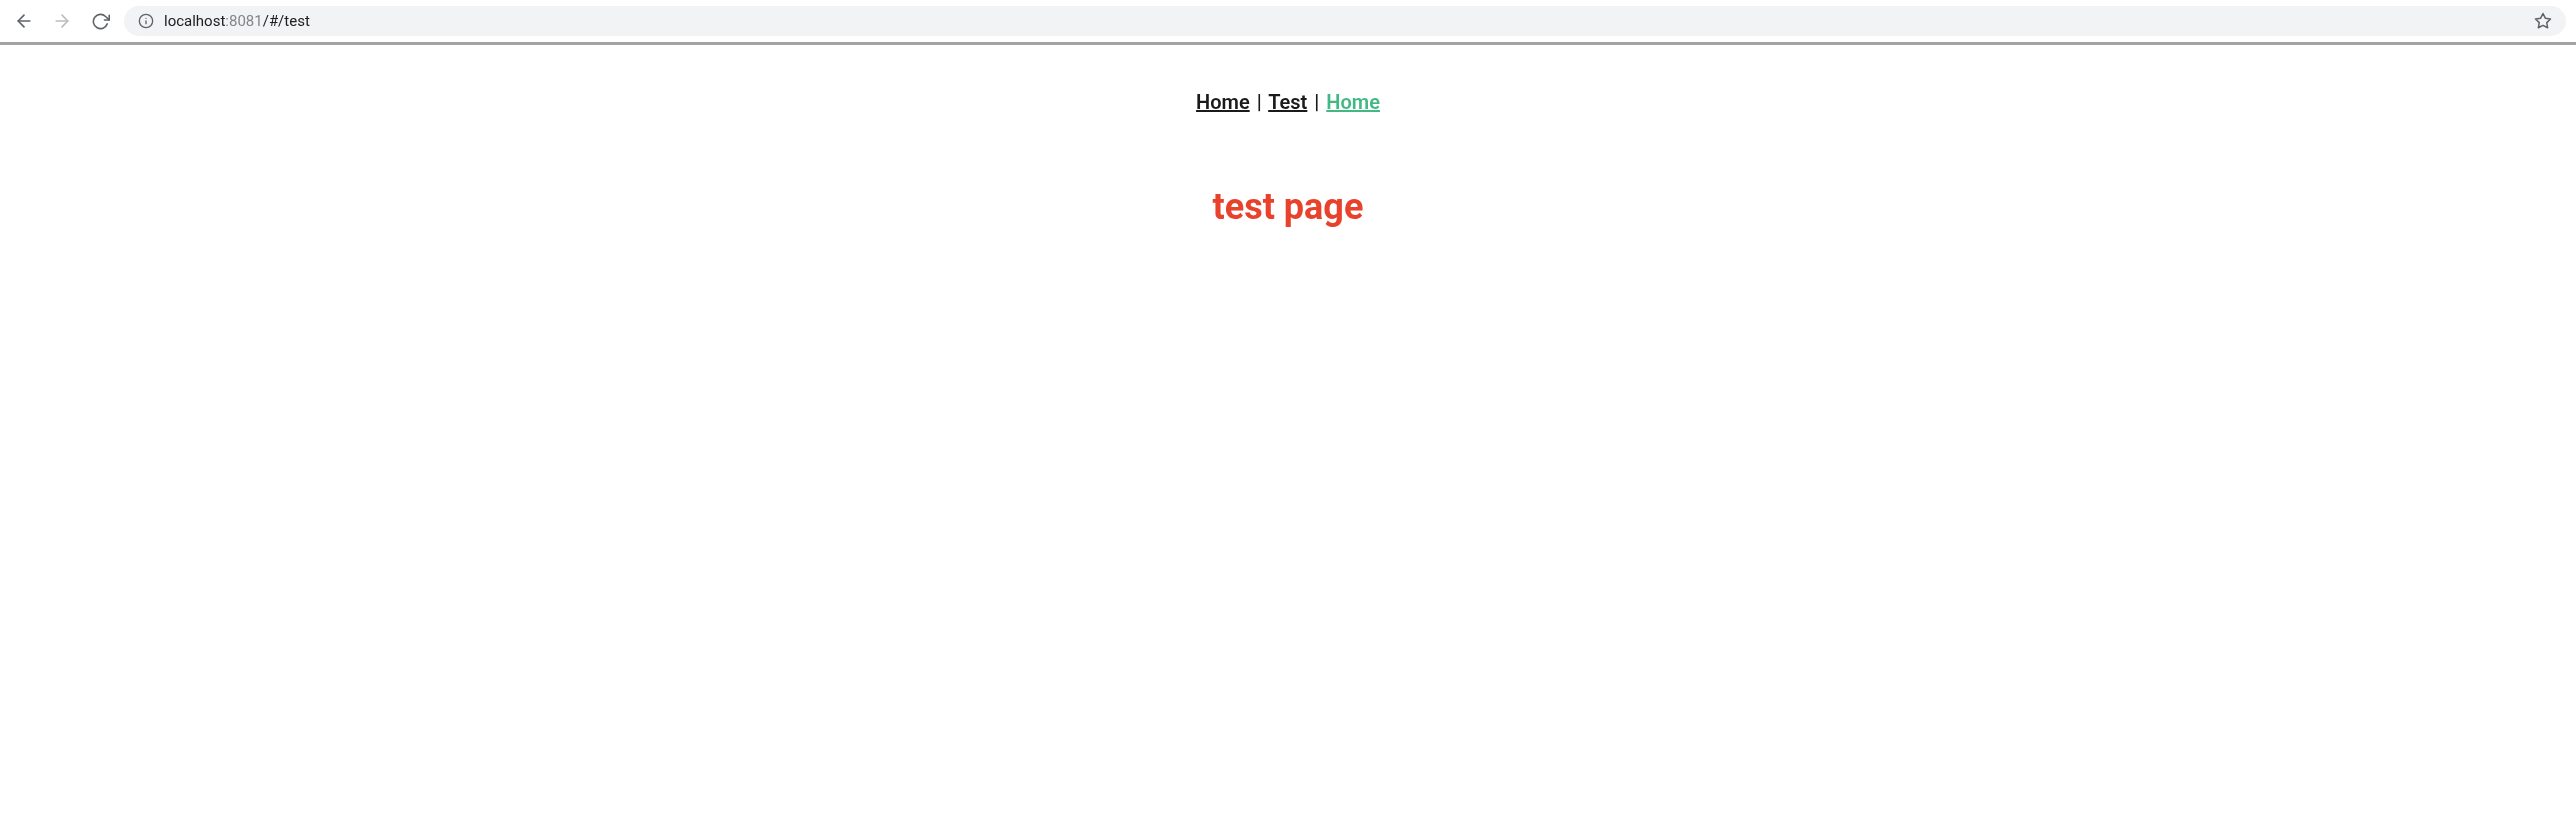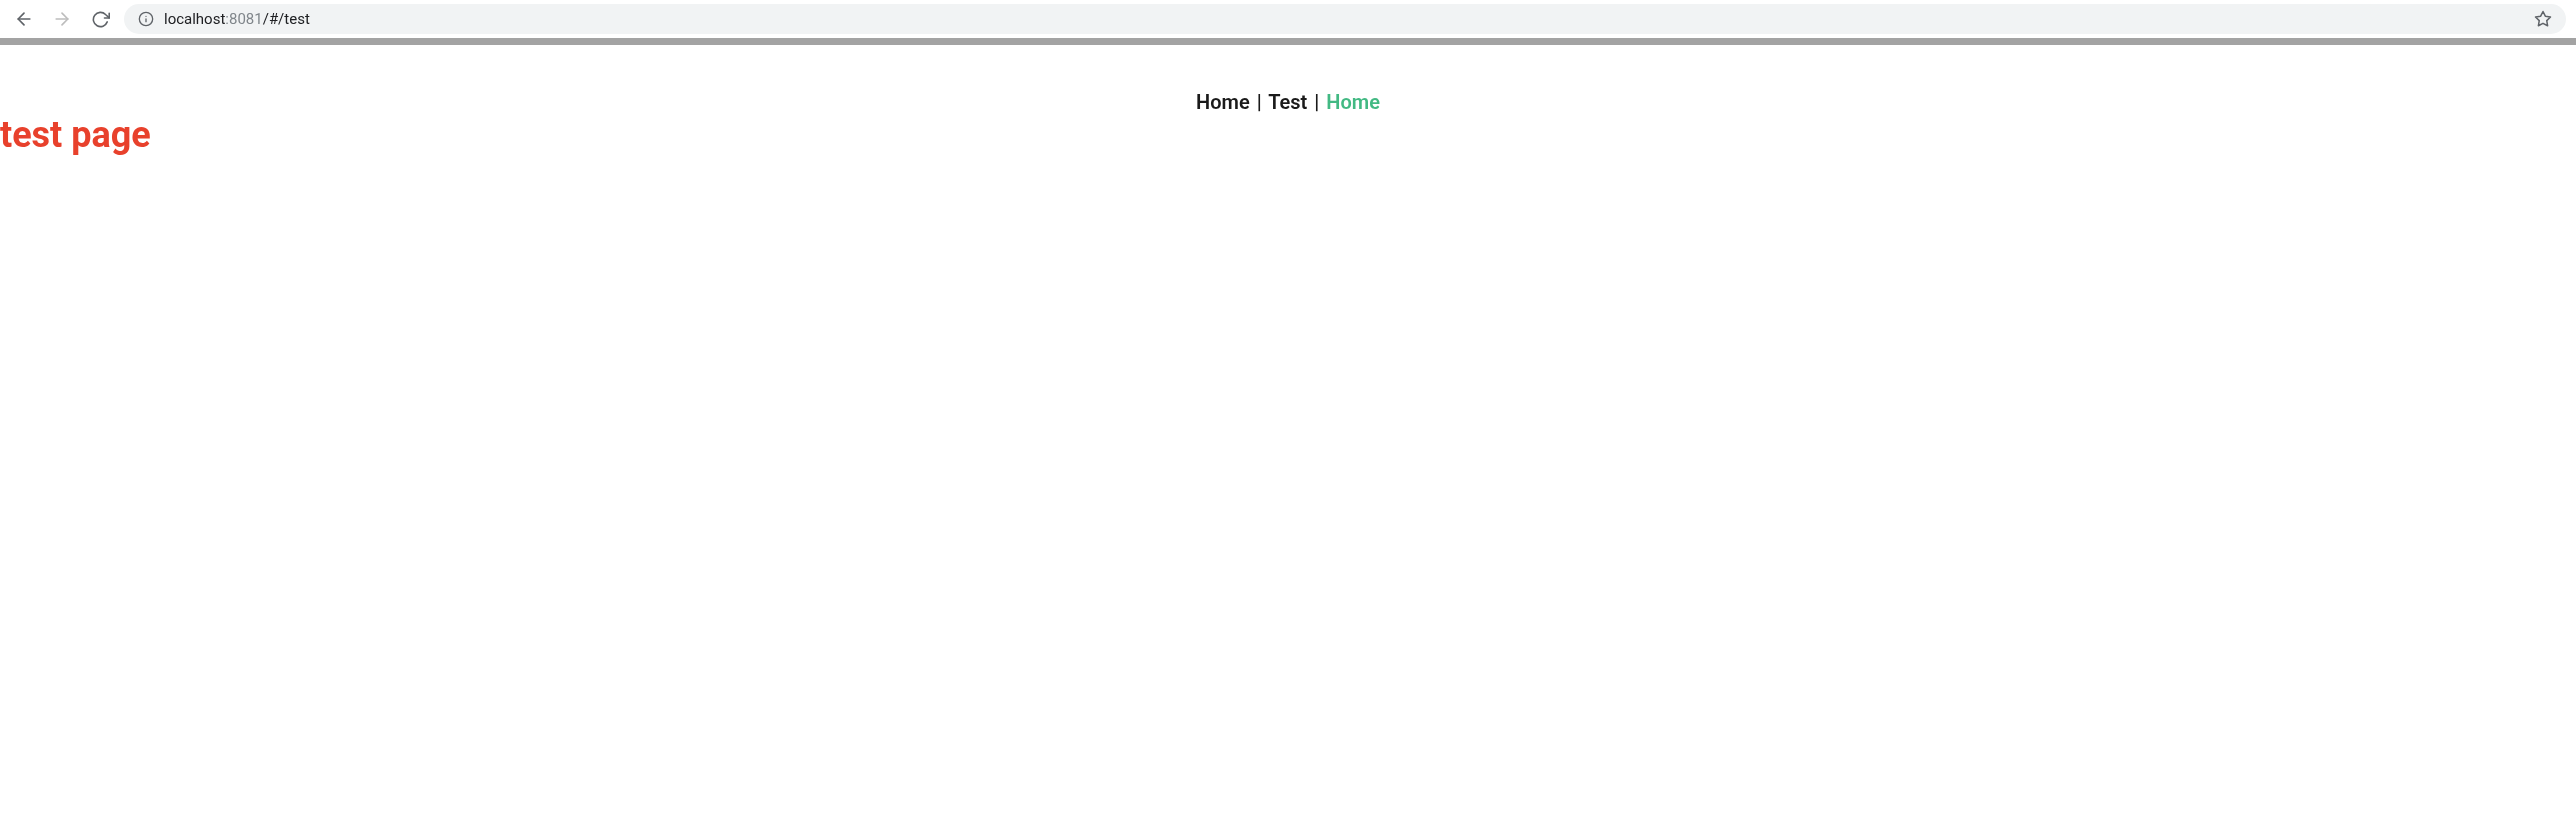--- a/index.html
+++ b/index.html
@@ -11,21 +11,21 @@
       font-family: -apple-system, BlinkMacSystemFont, "Segoe UI", Roboto, "Helvetica Neue", Arial, sans-serif;
       background: #ffffff;
     }
     
     .browser-toolbar {
       display: flex;
       align-items: center;
       height: 45px;
       padding: 0 10px;
       background: #ffffff;
-      border-bottom: 7px solid #a3a3a3;
+      border-bottom: 3px solid #a3a3a3;
       gap: 10px;
     }
     .nav-icon {
       display: flex;
       align-items: center;
       justify-content: center;
       width: 28px;
       height: 28px;
       border-radius: 50%;
       cursor: pointer;
@@ -73,34 +73,36 @@
       background: #ffffff;
     }
     .nav-links {
       text-align: center;
       font-size: 20px;
       font-weight: 600;
       color: #1a1a1a;
     }
     .nav-links a {
       color: #1a1a1a;
+      text-decoration: underline;
       cursor: pointer;
     }
     .nav-links a.active {
       color: #42b983;
     }
     .nav-sep {
       color: #1a1a1a;
       margin: 0 2px;
     }
     .page-heading {
-      text-align: left;
+      text-align: center;
       font-size: 36px;
       font-weight: 700;
       color: #e8412c;
+      margin-top: 72px;
     }
   </style>
 </head>
 <body>
 
 <div class="browser-toolbar">
   <div class="nav-icon">
     <svg width="20" height="20" viewBox="0 0 24 24" fill="none" stroke="currentColor" stroke-width="2" stroke-linecap="round" stroke-linejoin="round">
         <line x1="19" y1="12" x2="5" y2="12"></line>
         <polyline points="12 19 5 12 12 5"></polyline>

